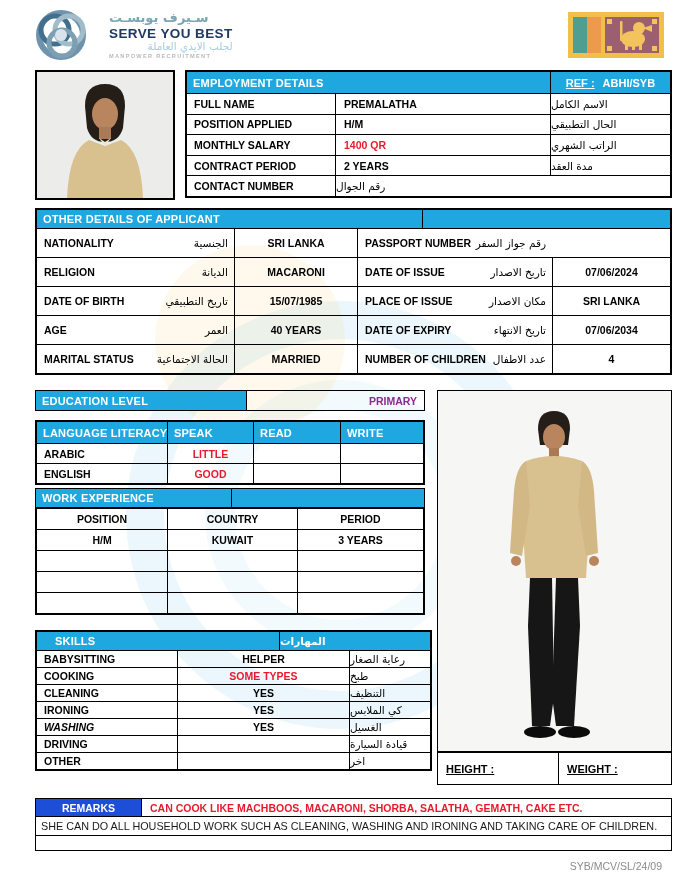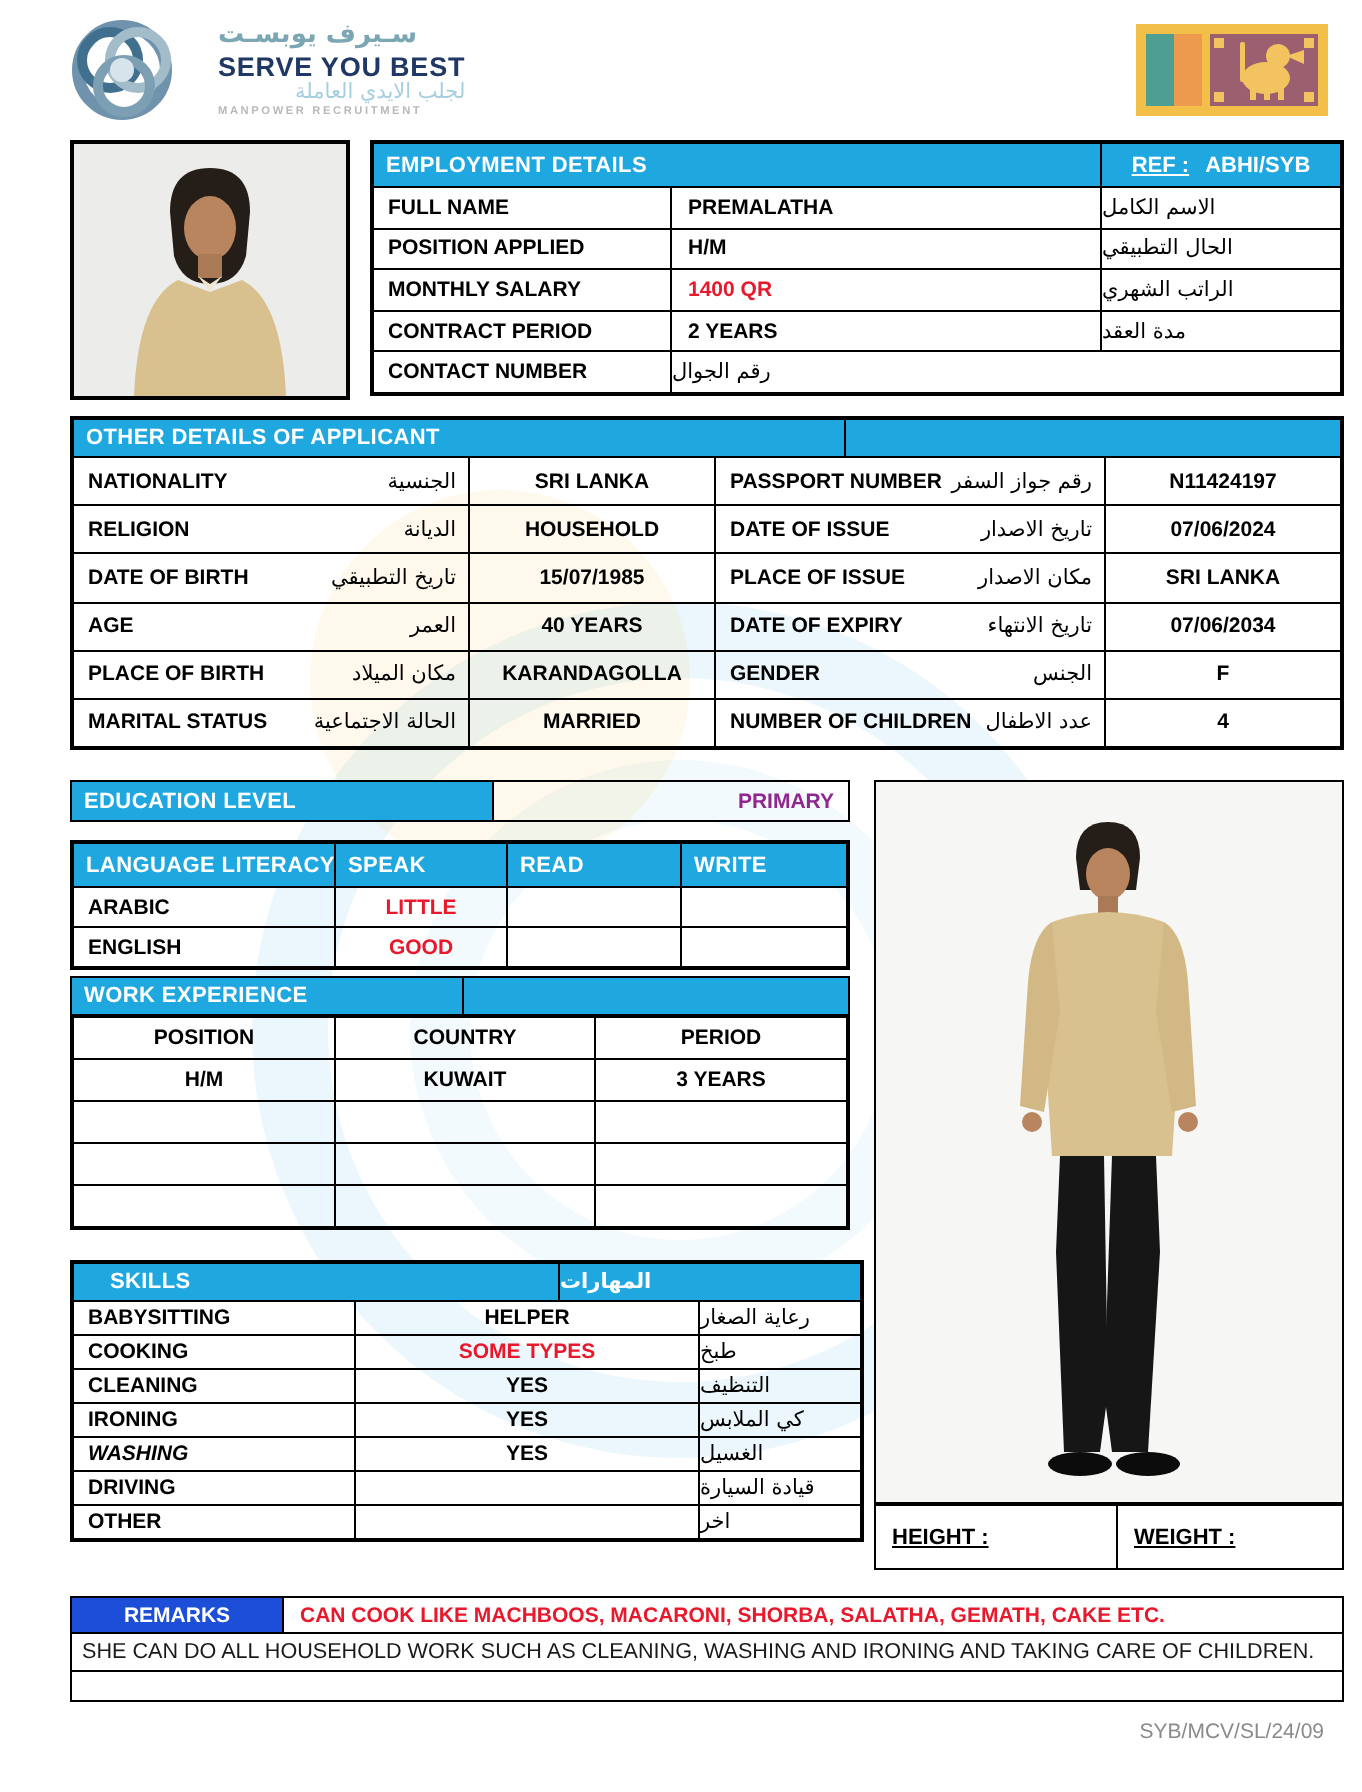--- a/index.html
+++ b/index.html
@@ -143,28 +143,27 @@
     <div class="trow">
       <div class="cell lbl between" style="width:197px;">
           <span>NATIONALITY</span>
           <span class="ar" style="font-weight:normal;">الجنسية</span>
         </div>
       <div class="cell bl val ctr" style="width:123px;">SRI LANKA</div>
       <div class="cell bl lbl between" style="width:195px;">
           <span>PASSPORT NUMBER</span>
           <span class="ar" style="font-weight:normal;">رقم جواز السفر</span>
         </div>
-      <div class="cell bl val ctr" style="flex:1;">N11424197</div>
     </div>
     <div class="trow">
       <div class="cell lbl between" style="width:197px;">
           <span>RELIGION</span>
           <span class="ar" style="font-weight:normal;">الديانة</span>
         </div>
-      <div class="cell bl val ctr" style="width:123px;">HOUSEHOLD</div>
+      <div class="cell bl val ctr" style="width:123px;">MACARONI</div>
       <div class="cell bl lbl between" style="width:195px;">
           <span>DATE OF ISSUE</span>
           <span class="ar" style="font-weight:normal;">تاريخ الاصدار</span>
         </div>
       <div class="cell bl val ctr" style="flex:1;">07/06/2024</div>
     </div>
     <div class="trow">
       <div class="cell lbl between" style="width:197px;">
           <span>DATE OF BIRTH</span>
           <span class="ar" style="font-weight:normal;">تاريخ التطبيقي</span>
@@ -180,32 +179,20 @@
       <div class="cell lbl between" style="width:197px;">
           <span>AGE</span>
           <span class="ar" style="font-weight:normal;">العمر</span>
         </div>
       <div class="cell bl val ctr" style="width:123px;">40 YEARS</div>
       <div class="cell bl lbl between" style="width:195px;">
           <span>DATE OF EXPIRY</span>
           <span class="ar" style="font-weight:normal;">تاريخ الانتهاء</span>
         </div>
       <div class="cell bl val ctr" style="flex:1;">07/06/2034</div>
-    </div>
-    <div class="trow">
-      <div class="cell lbl between" style="width:197px;">
-          <span>PLACE OF BIRTH</span>
-          <span class="ar" style="font-weight:normal;">مكان الميلاد</span>
-        </div>
-      <div class="cell bl val ctr" style="width:123px;">KARANDAGOLLA</div>
-      <div class="cell bl lbl between" style="width:195px;">
-          <span>GENDER</span>
-          <span class="ar" style="font-weight:normal;">الجنس</span>
-        </div>
-      <div class="cell bl val ctr" style="flex:1;">F</div>
     </div>
     <div class="trow">
       <div class="cell lbl between" style="width:197px;">
           <span>MARITAL STATUS</span>
           <span class="ar" style="font-weight:normal;">الحالة الاجتماعية</span>
         </div>
       <div class="cell bl val ctr" style="width:123px;">MARRIED</div>
       <div class="cell bl lbl between" style="width:195px;">
           <span>NUMBER OF CHILDREN</span>
           <span class="ar" style="font-weight:normal;">عدد الاطفال</span>

